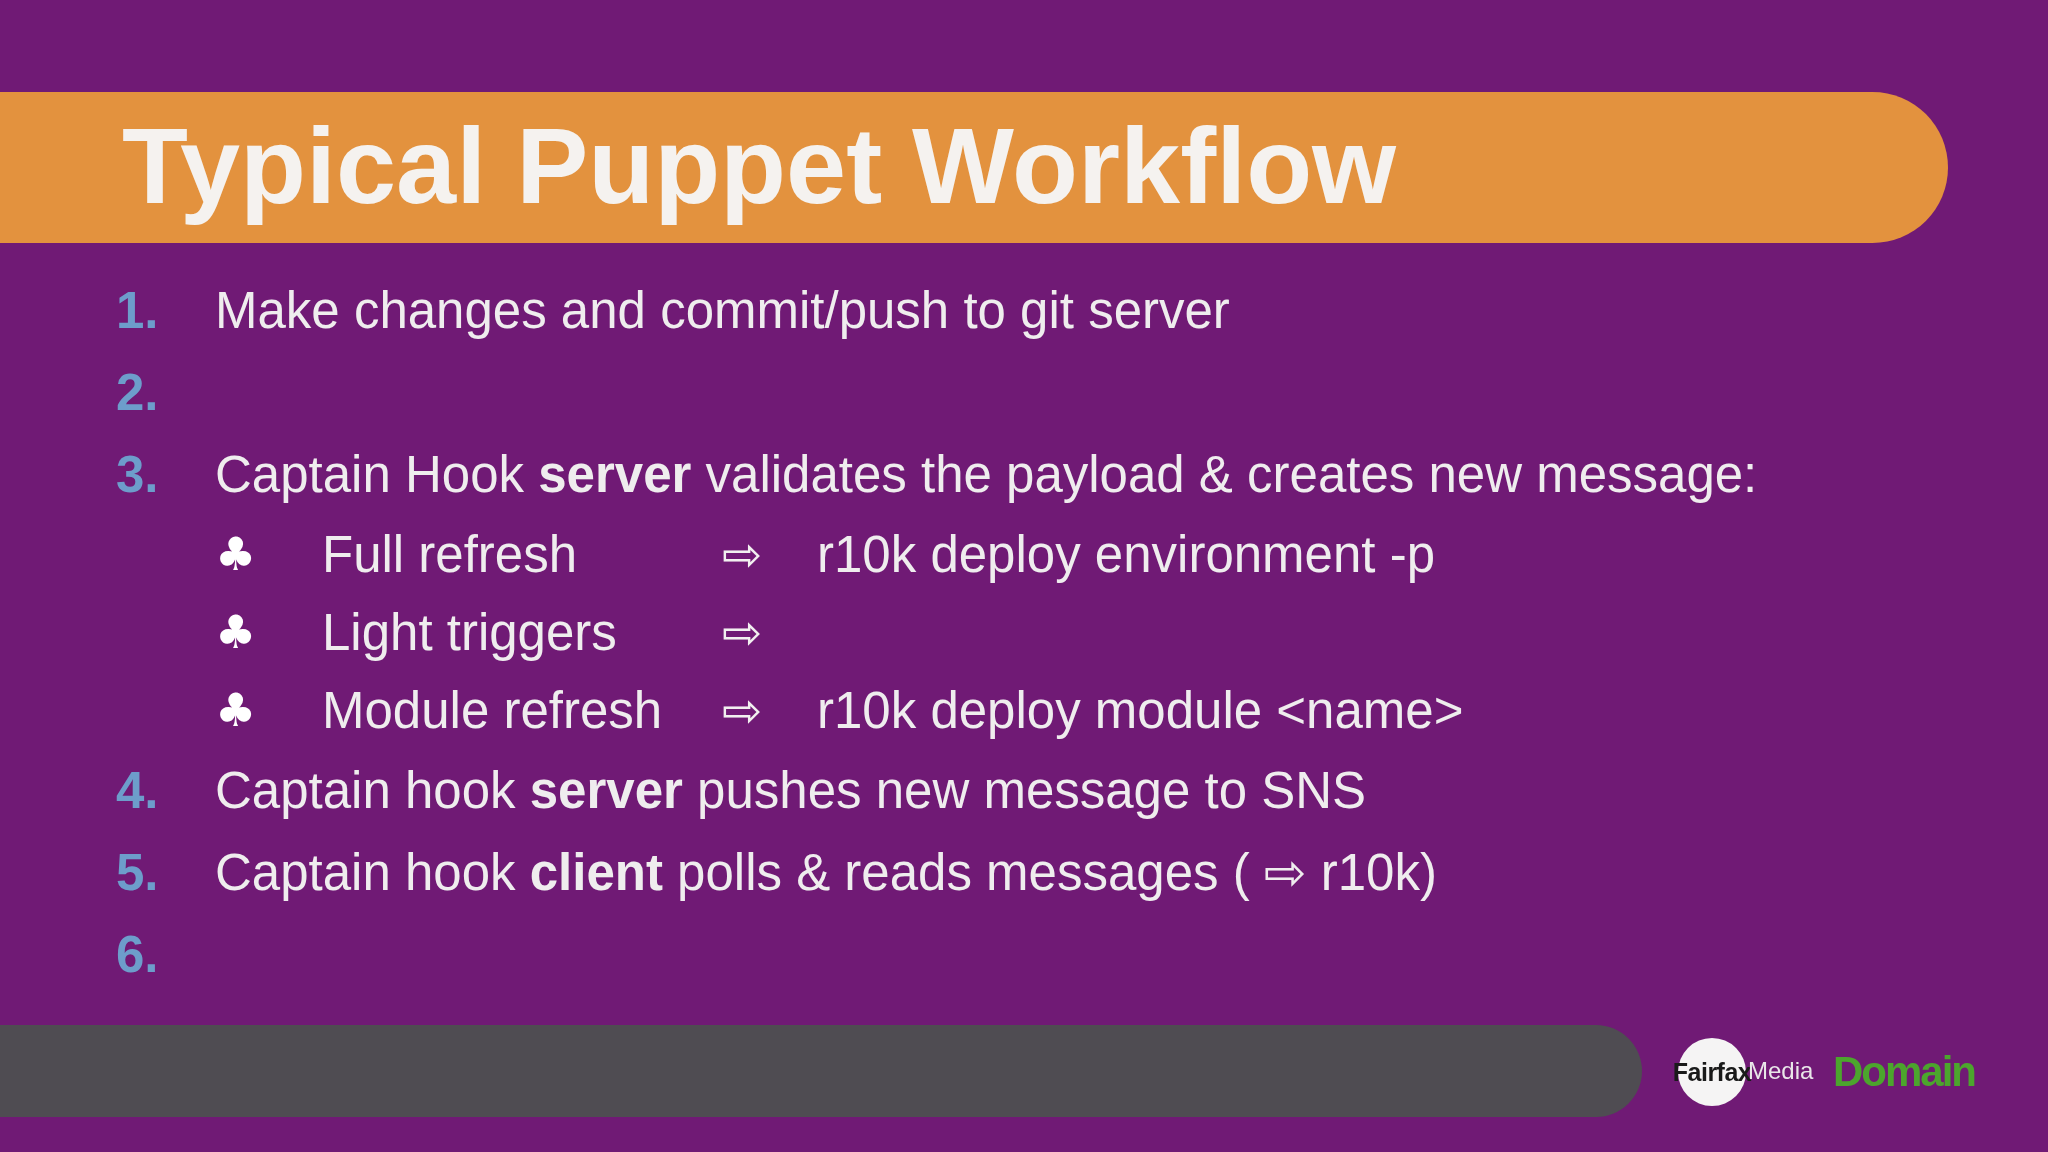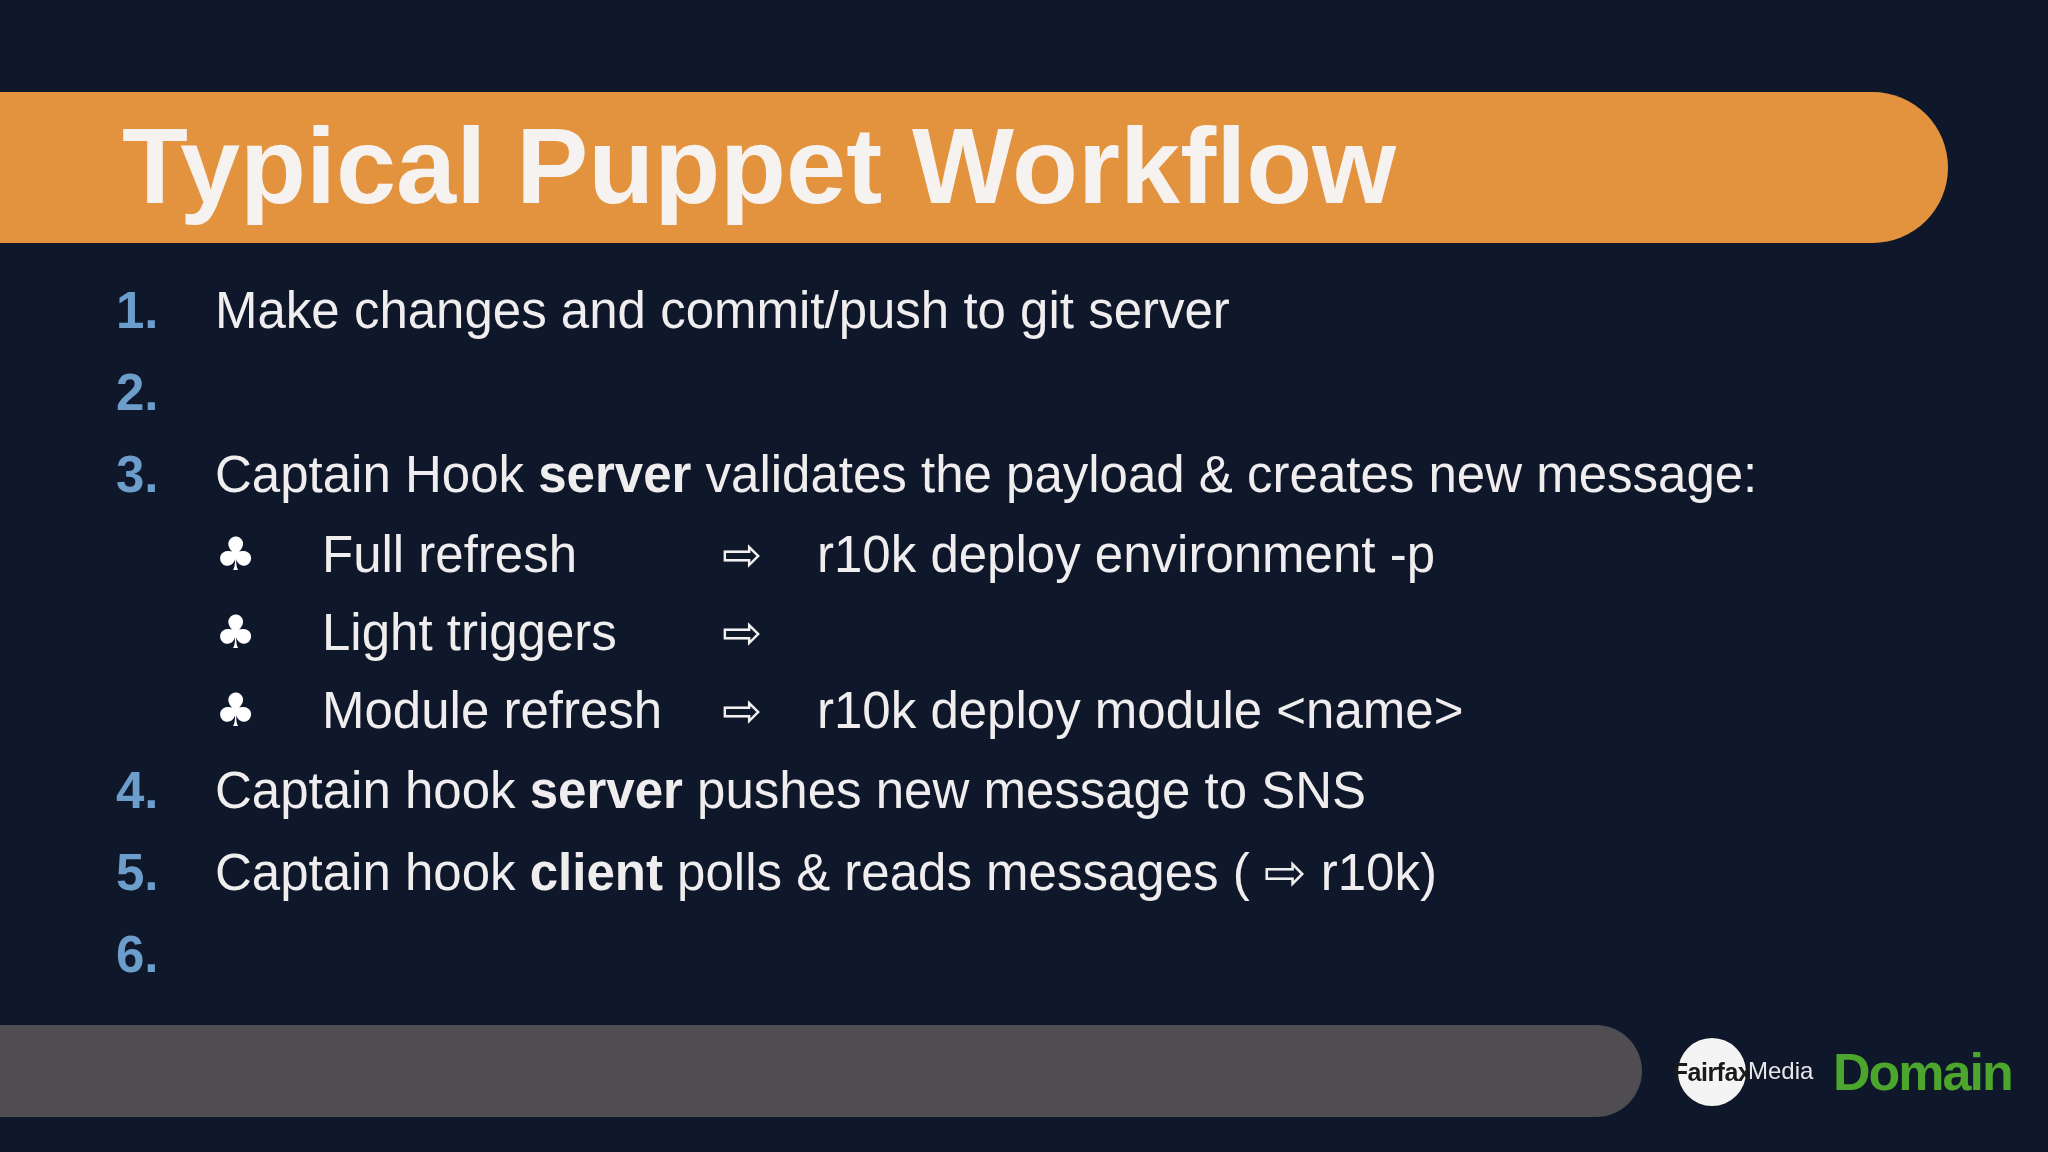--- a/index.html
+++ b/index.html
@@ -1,18 +1,18 @@
 <!DOCTYPE html>
 <html><head>
 <meta charset="utf-8">
 <style>
   html,body{margin:0;padding:0;background:#444146;}
   #slide{
     position:relative;width:2048px;height:1152px;overflow:hidden;
-    background:#0f172a;font-family:"Liberation Sans",sans-serif;color:#efedee;
+    background:#701a75;font-family:"Liberation Sans",sans-serif;color:#efedee;
   }
   
   #banner{
     position:absolute;left:0;top:92px;width:1948px;height:151px;
     background:#e3923e;border-radius:0 76px 76px 0;
   }
   #banner h1{
     margin:0;padding-left:122px;line-height:148px;
     font-size:108px;font-weight:bold;color:#f5f2ef;letter-spacing:0px;
     white-space:nowrap;
@@ -51,21 +51,21 @@
   }
   #fairfax-circle span{
     color:#1a1a1a;font-size:25px;font-weight:bold;letter-spacing:-0.5px;
   }
   #media-label{
     position:absolute;left:70px;top:19px;color:#e9e7e9;
     font-size:24px;font-weight:300;letter-spacing:0px;white-space:nowrap;
   }
   #domain-logo{
     position:absolute;left:1833px;top:1040px;
-    color:#4ca52d;font-size:52px;font-weight:bold;letter-spacing:-2px;
+    color:#4ca52d;font-size:42px;font-weight:bold;letter-spacing:-2px;
     line-height:64px;white-space:nowrap;
   }
 </style>
 </head>
 <body>
 
 <div id="slide">
 
   <div id="banner">
     <h1>Typical Puppet Workflow</h1>

